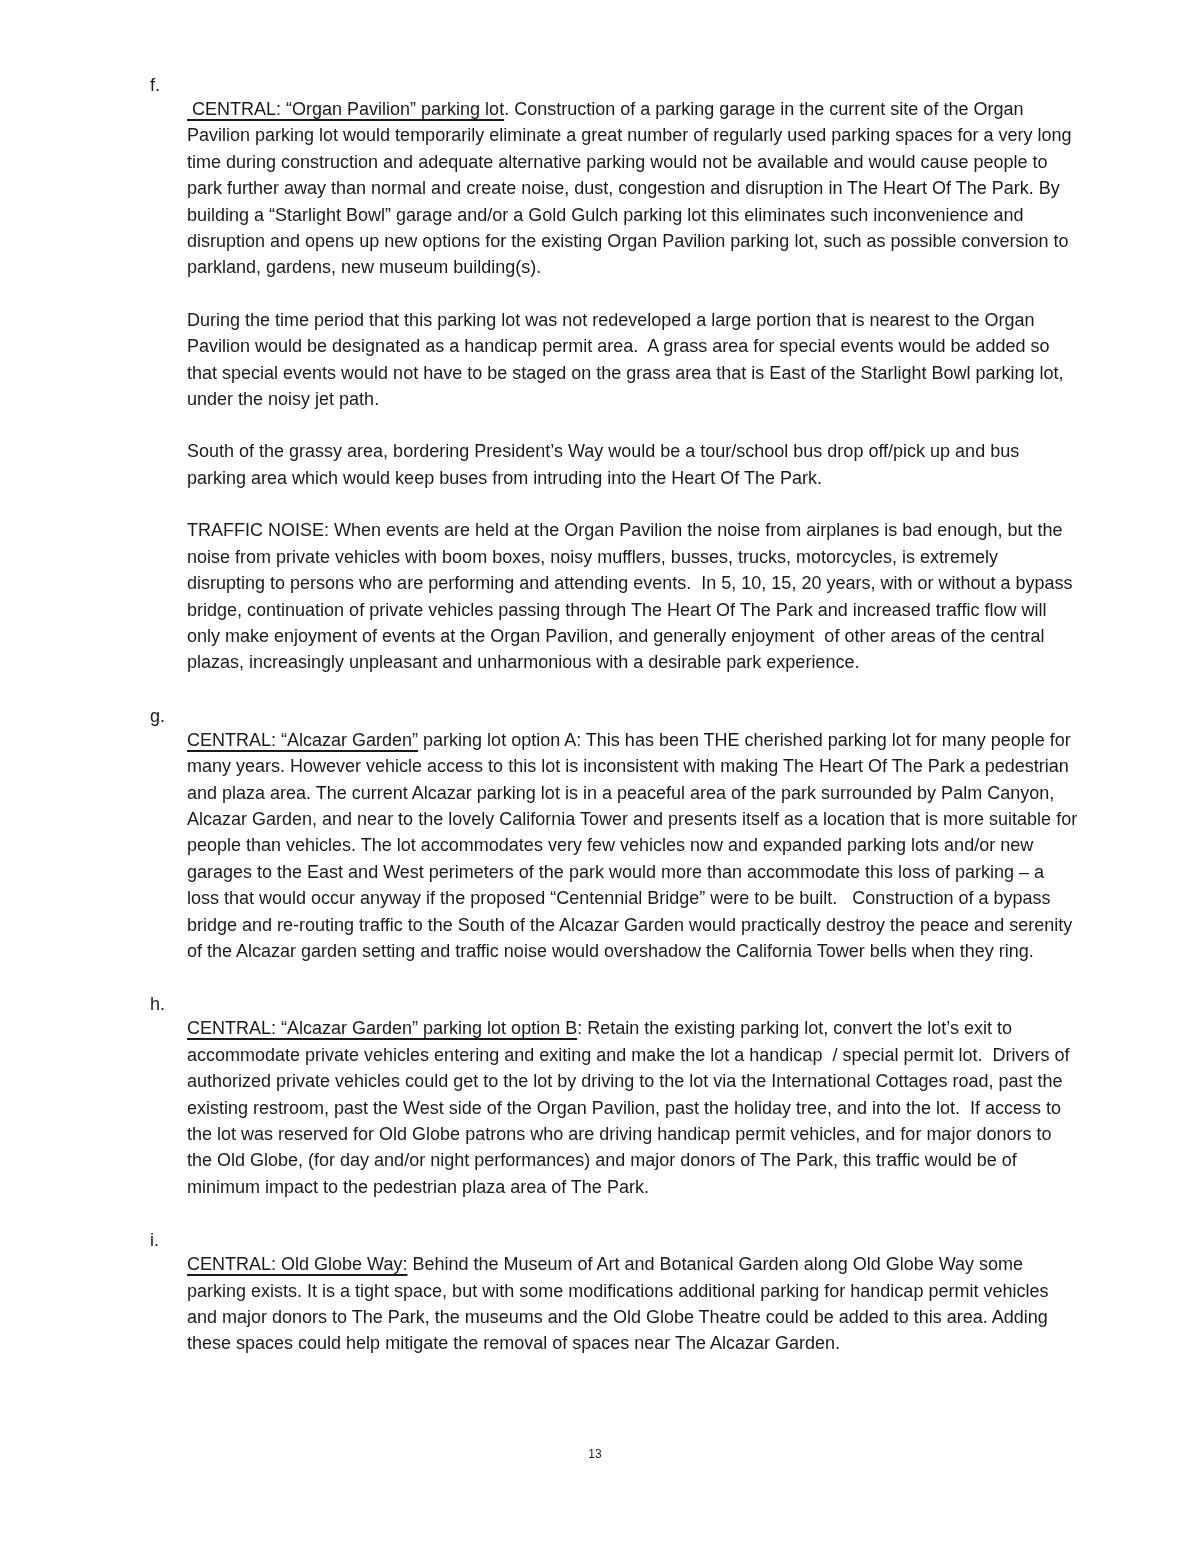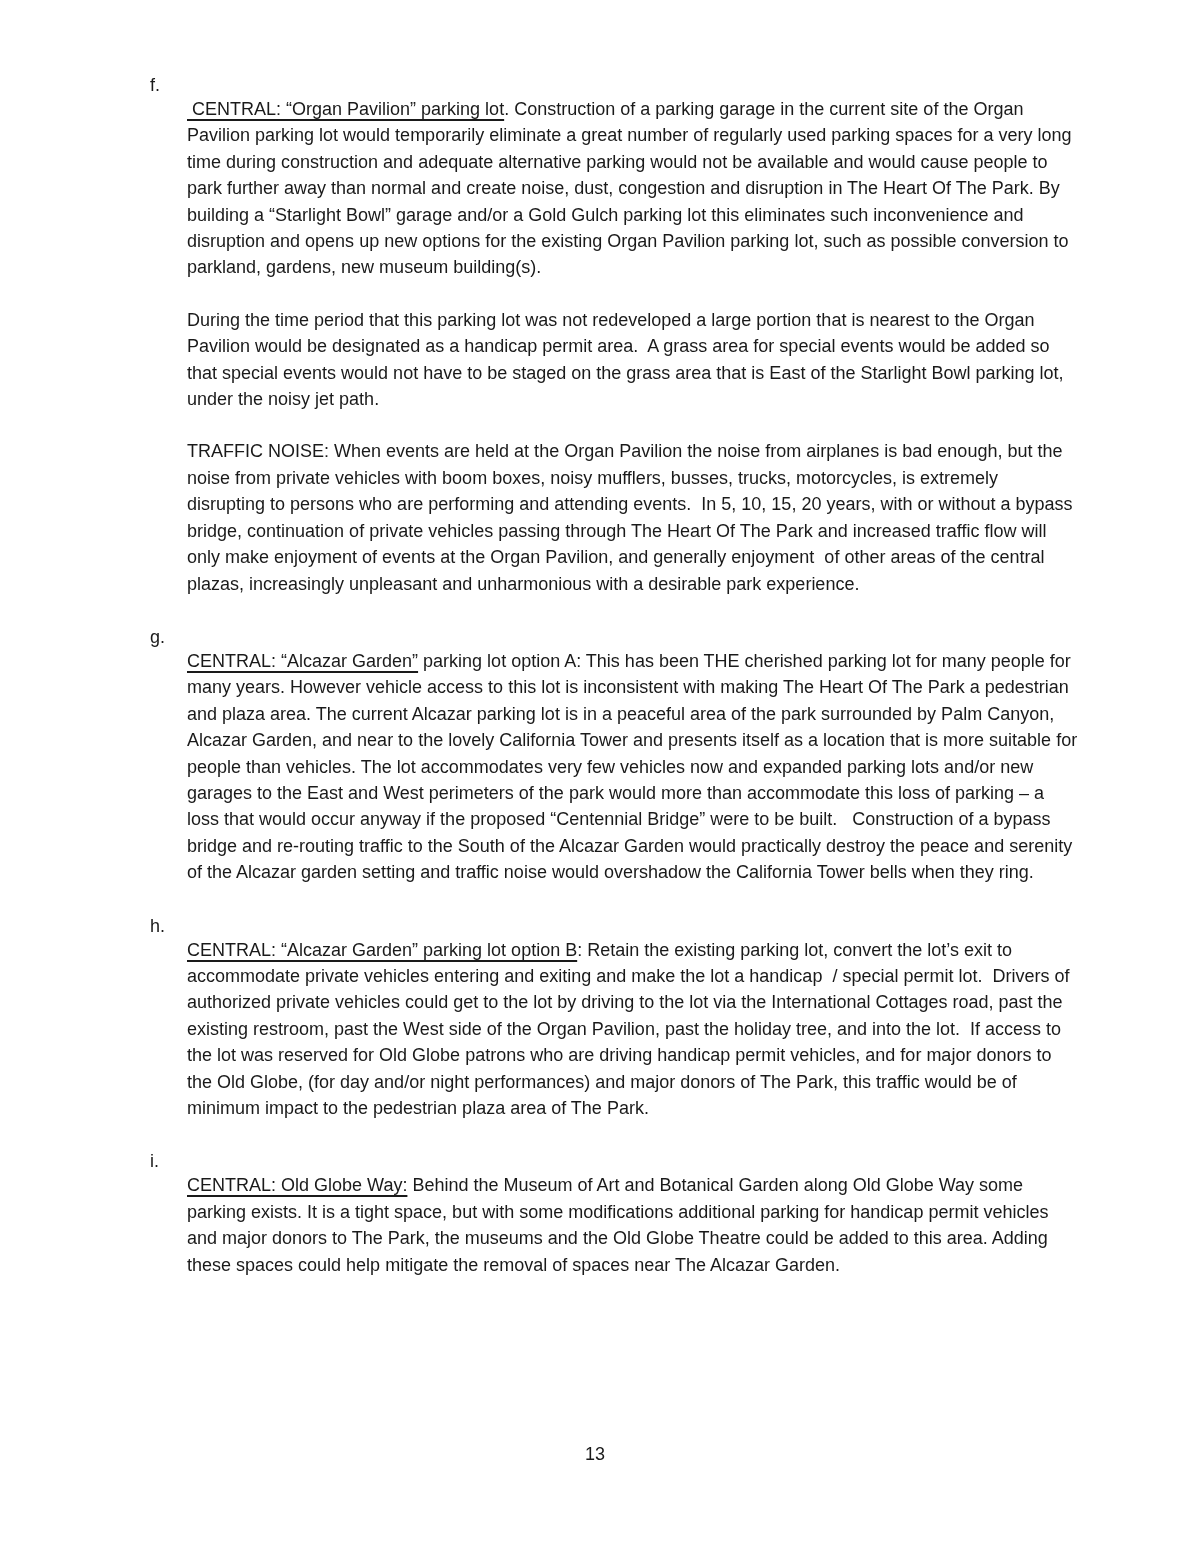--- a/index.html
+++ b/index.html
@@ -41,32 +41,33 @@
     text-decoration-thickness: 1.5px;
     text-underline-offset: 3.5px;
   }
   .page-number-wrap {
     position: absolute;
     top: 1441px;
     left: 0;
     width: 1190px;
     text-align: center;
   }
-  .page-number-wrap span { font-size: 18px; line-height: 26.4px; }
+  .page-number-wrap span { font-size: 12px; line-height: 26.4px; }
 </style>
 </head>
 <body>
 
 <main class="doc">
 
   <section class="item">
     <span class="letter">f.</span>
     <div class="content">
       <p><span class="u"> CENTRAL: “Organ Pavilion” parking lot</span><span>. Construction of a parking garage in the current site of the Organ Pavilion parking lot would temporarily eliminate a great number of regularly used parking spaces for a very long time during construction and adequate alternative parking would not be available and would cause people to park further away than normal and create noise, dust, congestion and disruption in The Heart Of The Park. By building a “Starlight Bowl” garage and/or a Gold Gulch parking lot this eliminates such inconvenience and disruption and opens up new options for the existing Organ Pavilion parking lot, such as possible conversion to parkland, gardens, new museum building(s).</span></p>
       <p>During the time period that this parking lot was not redeveloped a large portion that is nearest to the Organ Pavilion would be designated as a handicap permit area.  A grass area for special events would be added so that special events would not have to be staged on the grass area that is East of the Starlight Bowl parking lot, under the noisy jet path.</p>
+      <p>South of the grassy area, bordering President’s Way would be a tour/school bus drop off/pick up and bus parking area which would keep buses from intruding into the Heart Of The Park.</p>
       <p>TRAFFIC NOISE: When events are held at the Organ Pavilion the noise from airplanes is bad enough, but the noise from private vehicles with boom boxes, noisy mufflers, busses, trucks, motorcycles, is extremely disrupting to persons who are performing and attending events.  In 5, 10, 15, 20 years, with or without a bypass bridge, continuation of private vehicles passing through The Heart Of The Park and increased traffic flow will only make enjoyment of events at the Organ Pavilion, and generally enjoyment  of other areas of the central plazas, increasingly unpleasant and unharmonious with a desirable park experience.</p>
     </div>
   </section>
 
   <section class="item">
     <span class="letter">g.</span>
     <div class="content">
       <p><span class="u">CENTRAL: “Alcazar Garden”</span><span> parking lot option A: This has been THE cherished parking lot for many people for many years. However vehicle access to this lot is inconsistent with making The Heart Of The Park a pedestrian and plaza area. The current Alcazar parking lot is in a peaceful area of the park surrounded by Palm Canyon, Alcazar Garden, and near to the lovely California Tower and presents itself as a location that is more suitable for people than vehicles. The lot accommodates very few vehicles now and expanded parking lots and/or new garages to the East and West perimeters of the park would more than accommodate this loss of parking – a loss that would occur anyway if the proposed “Centennial Bridge” were to be built.   Construction of a bypass bridge and re-routing traffic to the South of the Alcazar Garden would practically destroy the peace and serenity of the Alcazar garden setting and traffic noise would overshadow the California Tower bells when they ring.</span></p>
     </div>
   </section>

